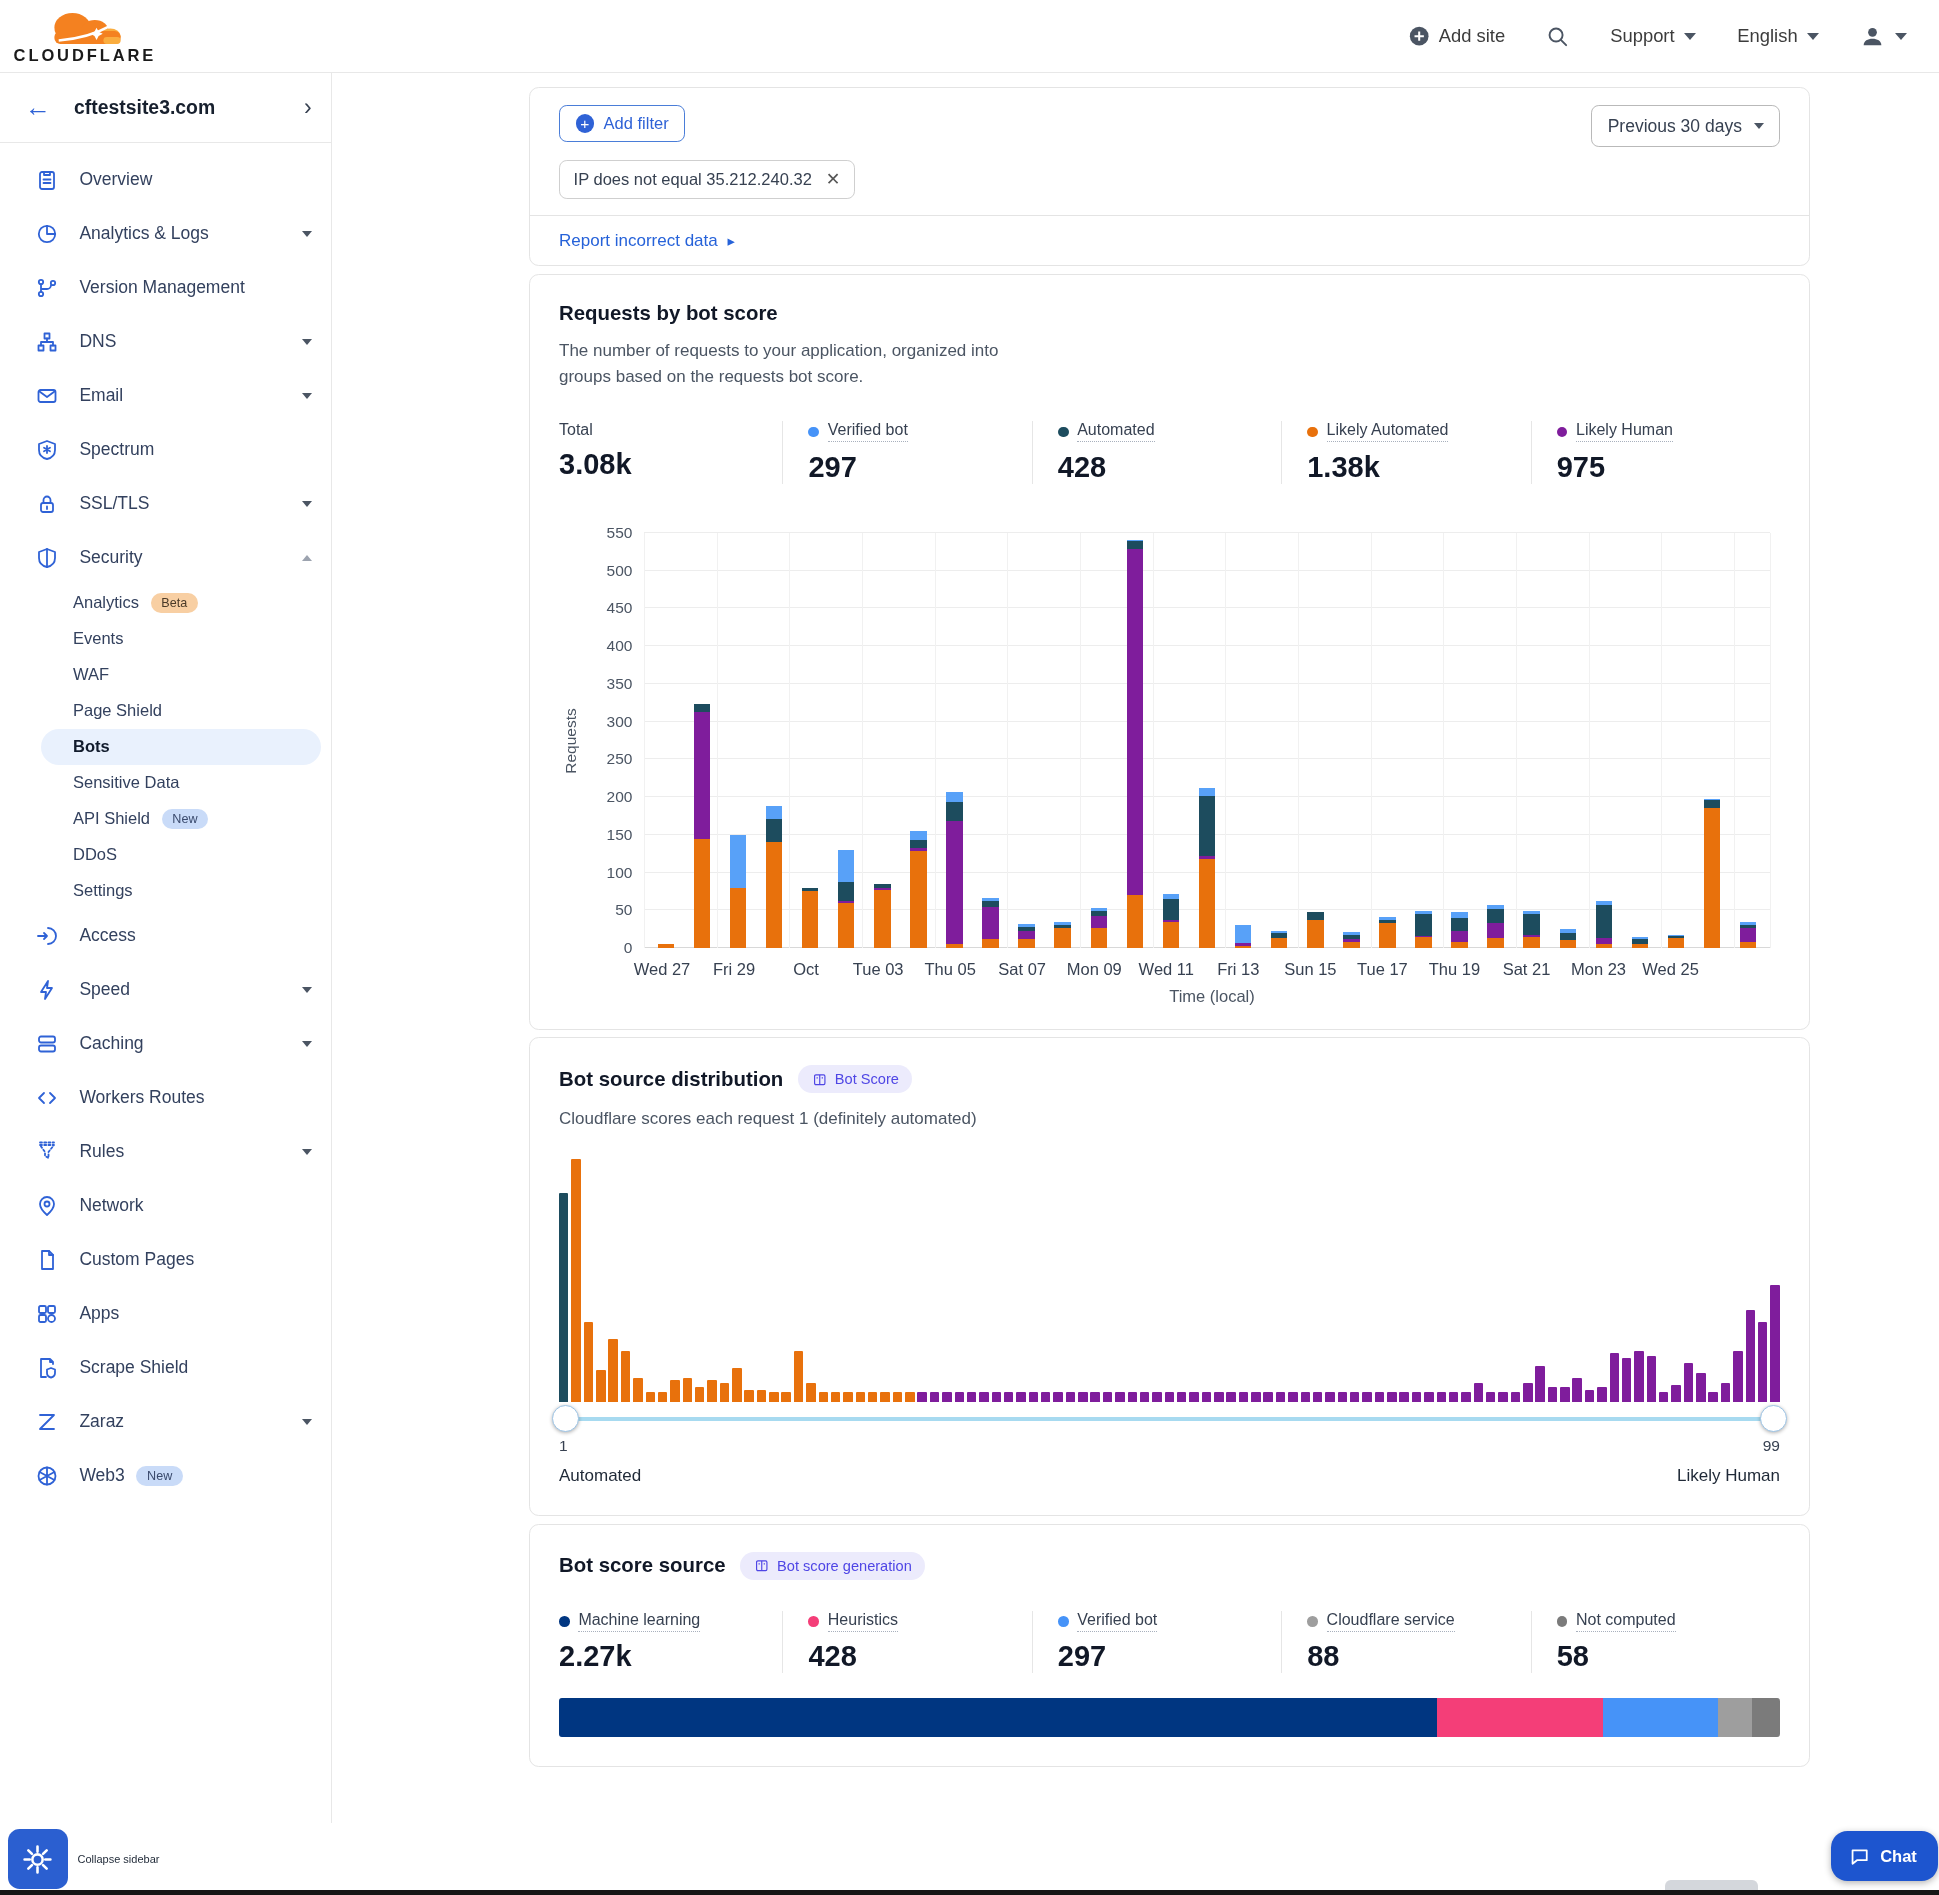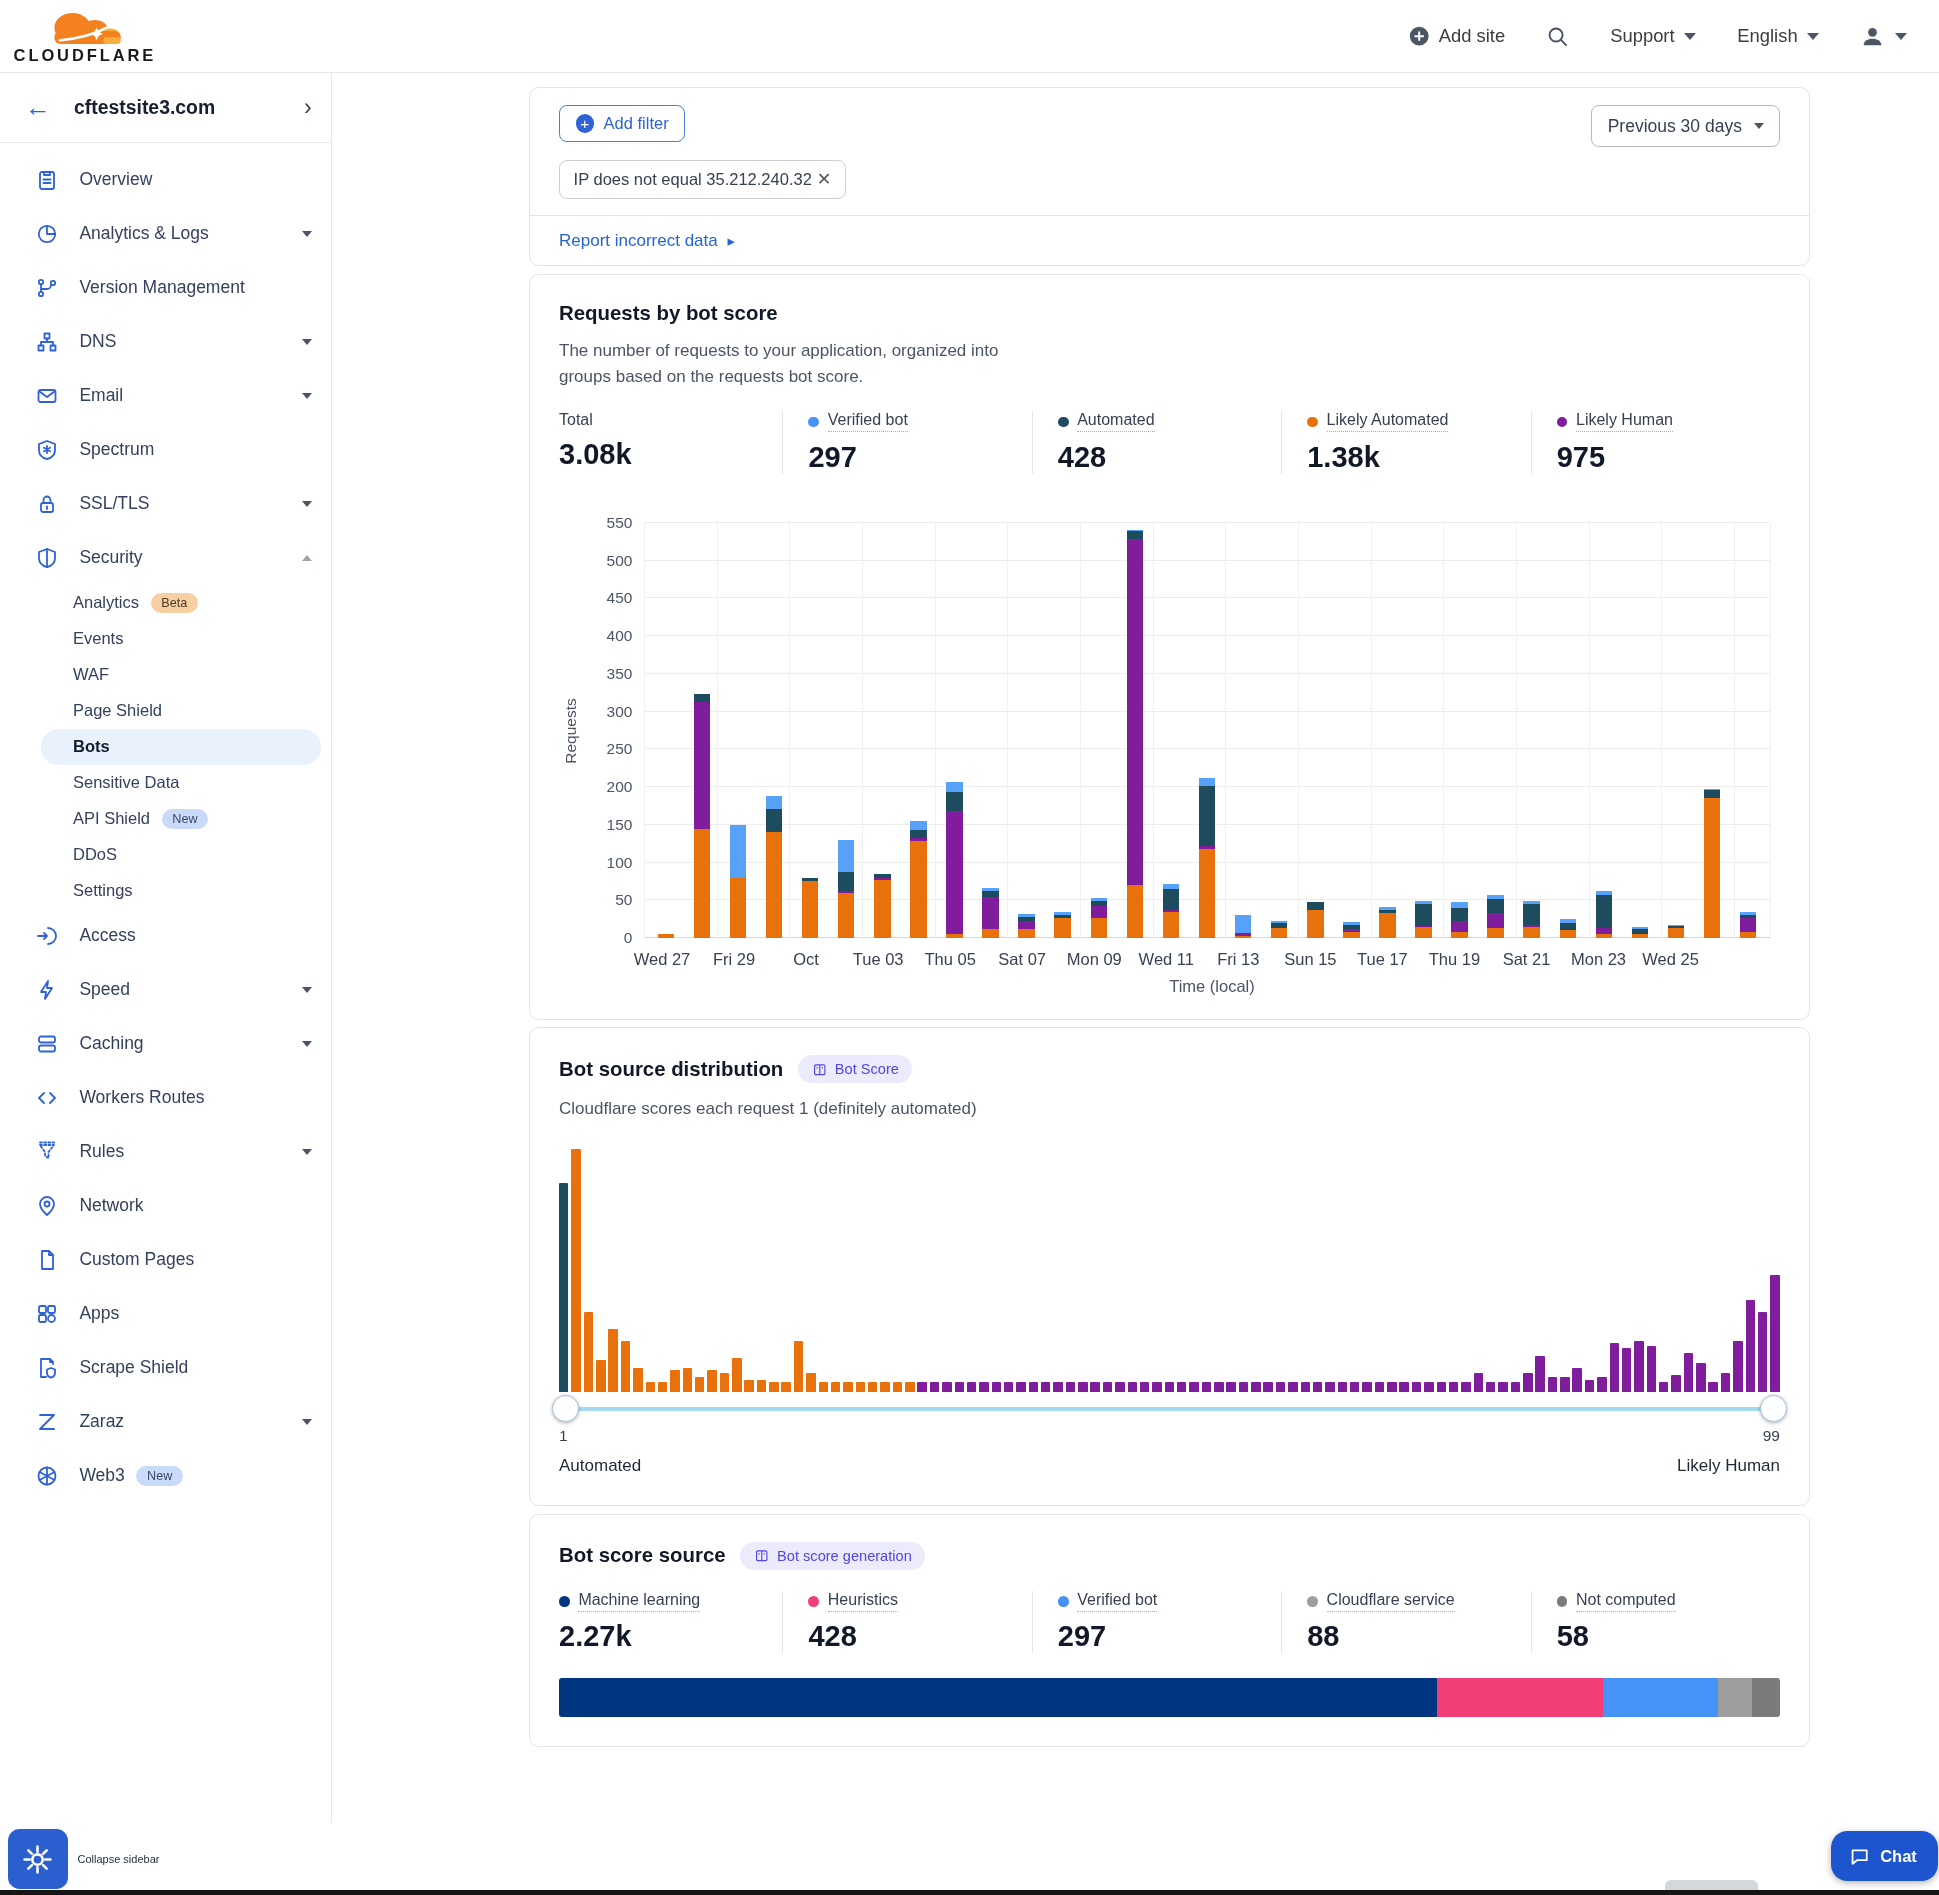--- a/index.html
+++ b/index.html
@@ -53,36 +53,36 @@
 
   .card.filters { margin-top:13.6px; padding-top:17.5px; }
   .filters-top { display:flex; align-items:flex-start; padding:0 29px; }
   .add-filter-btn { display:flex; align-items:center; gap:9.7px; border:1.9px solid #4a7dd8; color:#2f62d6;
                     border-radius:7.8px; padding:7.8px 15.5px; font-size:16.5px; background:#fff; cursor:pointer; }
   .plus-circle { width:18.4px; height:18.4px; border-radius:50%; background:#2f62d6; color:#fff;
                  display:flex; align-items:center; justify-content:center; font-size:15.5px; line-height:1; }
   .range-btn { margin-left:auto; display:flex; align-items:center; gap:11.6px; border:1px solid #b9b9b9;
                border-radius:7.8px; padding:9.7px 15.5px; font-size:17.5px; color:#374151; background:#fff; cursor:pointer; }
   .chip-row { padding:12.6px 29px 16.5px; }
-  .chip { display:inline-flex; align-items:center; gap:5px; border:1px solid #cfcfcf; border-radius:7.8px;
+  .chip { display:inline-flex; align-items:center; gap:14px; border:1px solid #cfcfcf; border-radius:7.8px;
           padding:7.8px 13.6px; font-size:16.5px; color:#374151; }
   .chip-x { color:#555; font-size:17.5px; cursor:pointer; }
   .report-row { border-top:1px solid #e4e4e4; padding:14.6px 29px; font-size:17px; }
   .report-link { color:#2662d9; display:inline-flex; align-items:center; gap:9.7px; cursor:pointer; }
 
   .card.requests { padding:27px 29px 23px; }
   .card-title { font-size:20.4px; font-weight:700; color:#111827; }
   .card-sub { margin-top:12.6px; font-size:17px; color:#4b5563; line-height:1.55; }
   .card-sub span { display:block; }
   .title-row { display:flex; align-items:center; gap:14.6px; }
   .pill-badge { display:inline-flex; align-items:center; gap:7.8px; background:#ECEBFC; color:#4f46e5;
                 font-size:14.6px; padding:5.8px 13.6px; border-radius:15.5px; cursor:pointer; }
   .pill-badge svg { width:15.5px; height:15.5px; }
 
-  .stats-row { display:flex; margin-top:21px; }
+  .stats-row { display:flex; margin-top:31px; }
   .stat-col { flex:1; padding-left:25px; border-left:1px solid #e6e6e6; }
   .stat-col:first-child { padding-left:0; border-left:none; }
   .stat-label { display:inline-flex; align-items:center; gap:8.7px; font-size:16px; color:#374151; cursor:pointer; }
   .dot { width:10.7px; height:10.7px; border-radius:50%; flex:0 0 auto; }
   .stat-label-text { border-bottom:1.9px dotted #a8b0bd; padding-bottom:1.9px; }
   .stat-value { margin-top:8.7px; font-size:29px; font-weight:600; color:#111827; }
 
   .chart1-wrap { margin-top:49px; padding-left:85px; padding-right:9.7px; position:relative; }
   .chart1 { position:relative; height:415px; }
   .gridline { position:absolute; left:0; right:0; height:1px; background:#ededed; }

